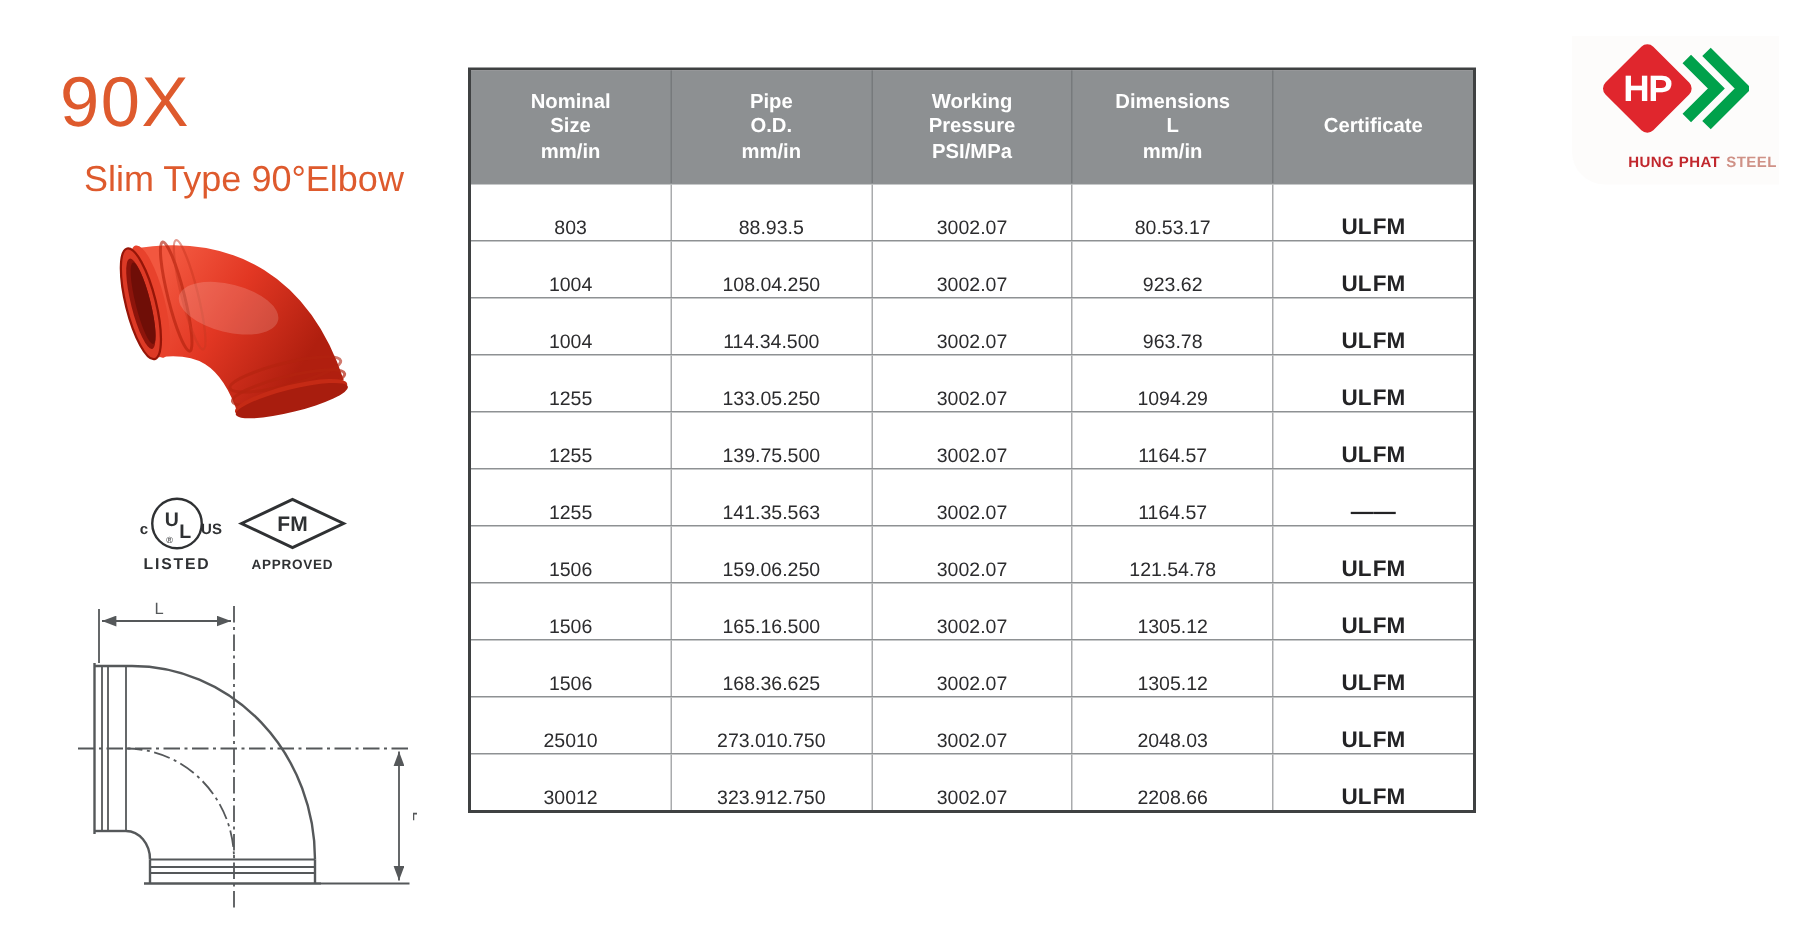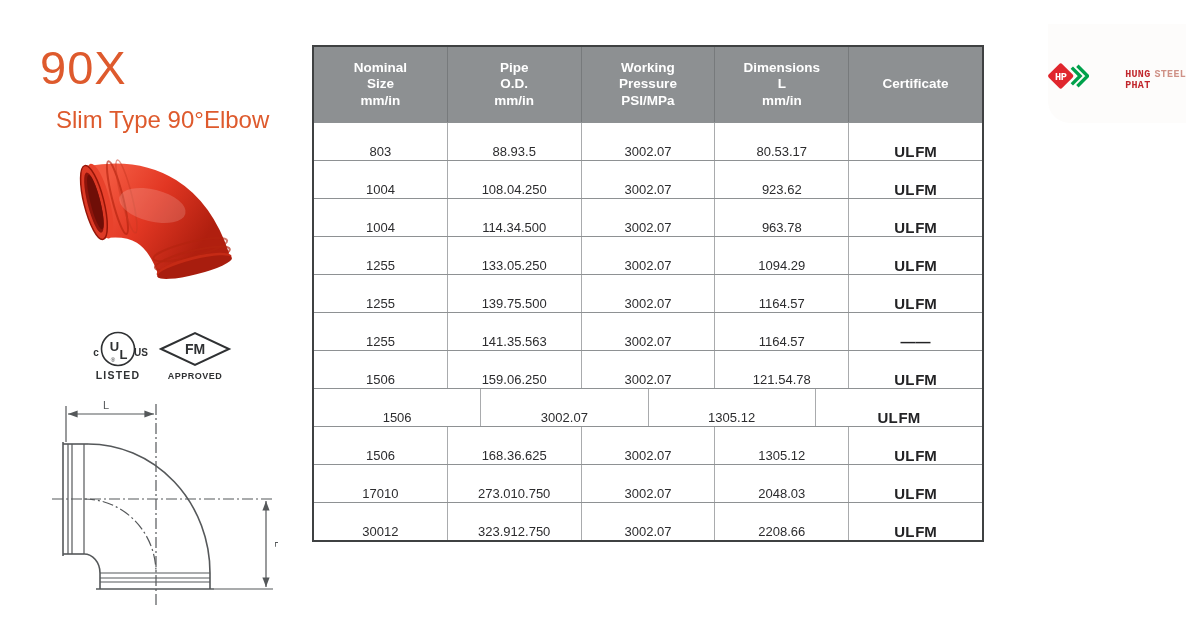--- a/index.html
+++ b/index.html
@@ -31,21 +31,21 @@
   .tbody{flex:1;display:flex;flex-direction:column;}
   .trow{flex:1;display:flex;border-top:1px solid #8e9193;}
   .tcell{flex:1;display:flex;flex-direction:row;justify-content:center;align-items:flex-end;
     font-size:13px;line-height:16.5px;color:#2c2c2e;border-left:1px solid #a9abad;}
   .tcell:first-child{border-left:none;}
   .tcell.cert{font-size:15px;word-spacing:-3px;color:#232325;font-weight:bold;}
 
   
   .logo-box{
     position:absolute;left:1048px;top:24px;width:138px;height:99px;background:#fdfcfb;
-    border-bottom-left-radius:22px;display:flex;flex-direction:row;align-items:center;z-index:5;font-family:Liberation Mono, monospace;
+    border-bottom-left-radius:22px;display:flex;flex-direction:column;align-items:center;z-index:5;
   }
   .logo-mark{width:98px;height:62px;margin-top:4px;}
   .logo-text{display:flex;gap:4px;font-size:10px;font-weight:bold;letter-spacing:.3px;margin-top:13px;padding-left:36px;}
   .lt-bold{color:var(--logo-text-red);}
   .lt-light{color:var(--logo-text-light);}
 </style>
 </head>
 <body style="--accent: #de5a2d; --header-bg: #8d9092; --logo-red: #e0262d; --logo-green: #00a14b; --logo-text-red: #c1272d; --logo-text-light: #cf9186; --ink: #2f3133;">
 
 <div class="page">
@@ -295,20 +295,24 @@
             <div>4.78</div>
           </div>
           <div class="tcell cert">UL FM</div>
         </div>
         <div class="trow">
           <div class="tcell">
             <div>150</div>
             <div>6</div>
           </div>
           <div class="tcell">
+            <div>165.1</div>
+            <div>6.500</div>
+          </div>
+          <div class="tcell">
             <div>300</div>
             <div>2.07</div>
           </div>
           <div class="tcell">
             <div>130</div>
             <div>5.12</div>
           </div>
           <div class="tcell cert">UL FM</div>
         </div>
         <div class="trow">
@@ -325,21 +329,21 @@
             <div>2.07</div>
           </div>
           <div class="tcell">
             <div>130</div>
             <div>5.12</div>
           </div>
           <div class="tcell cert">UL FM</div>
         </div>
         <div class="trow">
           <div class="tcell">
-            <div>170</div>
+            <div>250</div>
             <div>10</div>
           </div>
           <div class="tcell">
             <div>273.0</div>
             <div>10.750</div>
           </div>
           <div class="tcell">
             <div>300</div>
             <div>2.07</div>
           </div>

